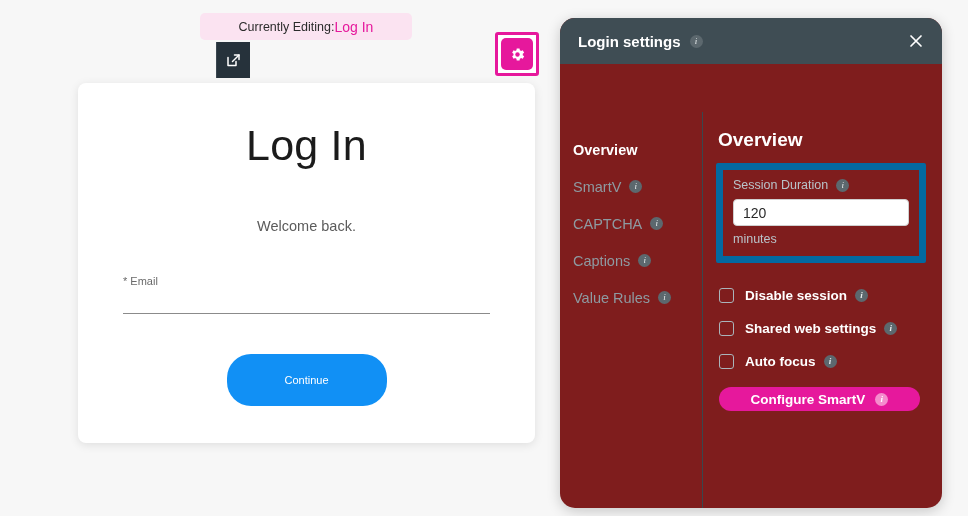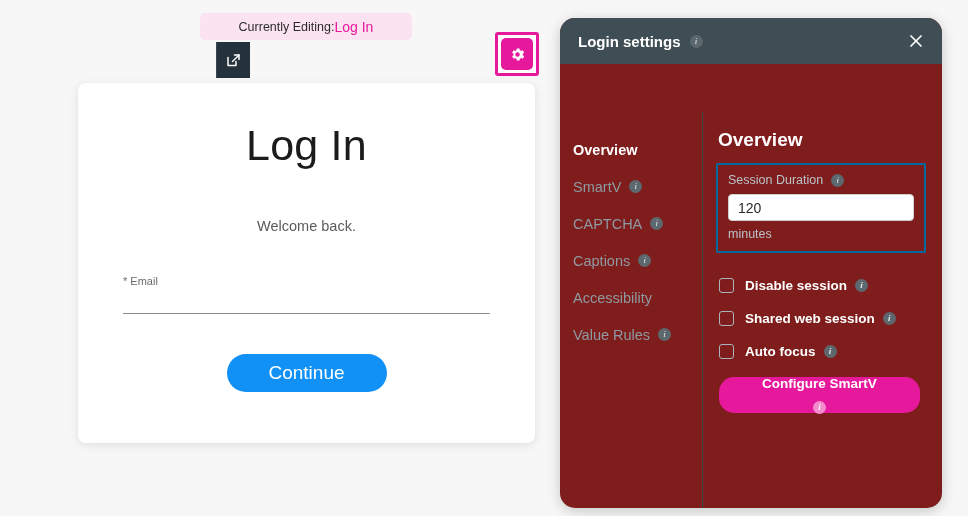--- a/index.html
+++ b/index.html
@@ -99,26 +99,26 @@
   .field-label .req { color: #6a6a6a; }
   .field-input {
     margin-top: 26px;
     height: 1px;
     border-bottom: 1px solid #8b8b8b;
     width: 100%;
   }
   .continue-wrap { margin-top: 40px; text-align: center; }
   .continue-btn {
     display: inline-flex; align-items: center; justify-content: center;
-    width: 160px; height: 38px;
+    width: 160px; height: 52px;
     background: #1190f5;
     color: #ffffff;
     border: none;
     border-radius: 24px;
-    font-size: 19px;
+    font-size: 11px;
     font-family: "Liberation Sans", sans-serif;
     cursor: pointer;
   }
 
   
   .panel {
     position: absolute;
     left: 560px; top: 18px;
     width: 382px; height: 490px;
     border-radius: 15px;
@@ -160,21 +160,21 @@
   }
   .side-item.active { color: #ffffff; font-weight: bold; }
 
   .panel-main { flex: 1; padding: 17px 16px 0 13px; position: relative; }
   .main-title {
     font-size: 19px; font-weight: bold; color: #ffffff;
     margin: 0 0 12px 2px;
   }
 
   .highlight-box {
-    border: 2px solid #0369a1;
+    border: 7px solid #0369a1;
     border-radius: 2px;
     padding: 8px 10px 10px 10px;
     margin-bottom: 16px;
   }
   .dur-label {
     font-size: 12.5px; color: #b9c3c9;
     display: flex; align-items: center; gap: 8px;
   }
   .dur-input {
     margin-top: 7px;
@@ -202,30 +202,29 @@
     background: transparent;
     flex: 0 0 auto;
   }
   .check-label {
     font-size: 13.5px; font-weight: bold; color: #ffffff;
     display: flex; align-items: center; gap: 8px;
   }
 
   .smartv-btn {
     margin: 9px 0 0 3px;
-    width: 201px; height: 36px;
+    width: 201px; height: 24px;
     background: #e6189c;
     border: none; border-radius: 15px;
     color: #ffffff;
     font-size: 13.5px; font-weight: bold;
     font-family: "Liberation Sans", sans-serif;
     display: flex; align-items: center; justify-content: center;
     gap: 10px;
     cursor: pointer;
-    flex-direction: column;
   }
 
   .info-icon {
     width: 13px; height: 13px;
     border-radius: 50%;
     background: #5c686e;
     color: #e7eced;
     font-size: 9px;
     font-style: italic;
     font-family: "Liberation Serif", serif;
@@ -306,23 +305,20 @@
         </div>
         <div class="side-item">
           <span>CAPTCHA</span>
           <span class="info-icon">i</span>
         </div>
         <div class="side-item">
           <span>Captions</span>
           <span class="info-icon">i</span>
         </div>
         <div class="side-item">
-          <span>Accessibility</span>
-        </div>
-        <div class="side-item">
           <span>Value Rules</span>
           <span class="info-icon">i</span>
         </div>
       </div>
 
       <div class="panel-main">
         <h2 class="main-title">Overview</h2>
 
         <div class="highlight-box">
           <div class="dur-label">
@@ -337,21 +333,21 @@
           <span class="cbox"></span>
           <span class="check-label">
             <span>Disable session</span>
             <span class="info-icon">i</span>
           </span>
         </div>
 
         <div class="check-row">
           <span class="cbox"></span>
           <span class="check-label">
-            <span>Shared web session</span>
+            <span>Shared web settings</span>
             <span class="info-icon">i</span>
           </span>
         </div>
 
         <div class="check-row">
           <span class="cbox"></span>
           <span class="check-label">
             <span>Auto focus</span>
             <span class="info-icon">i</span>
           </span>

